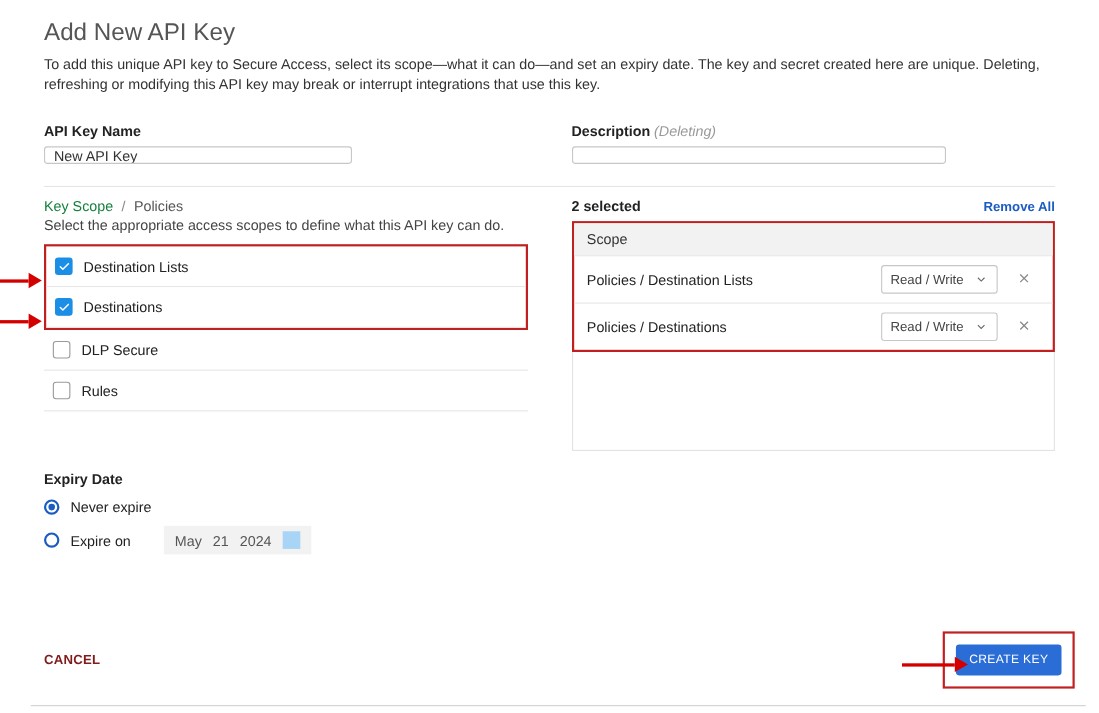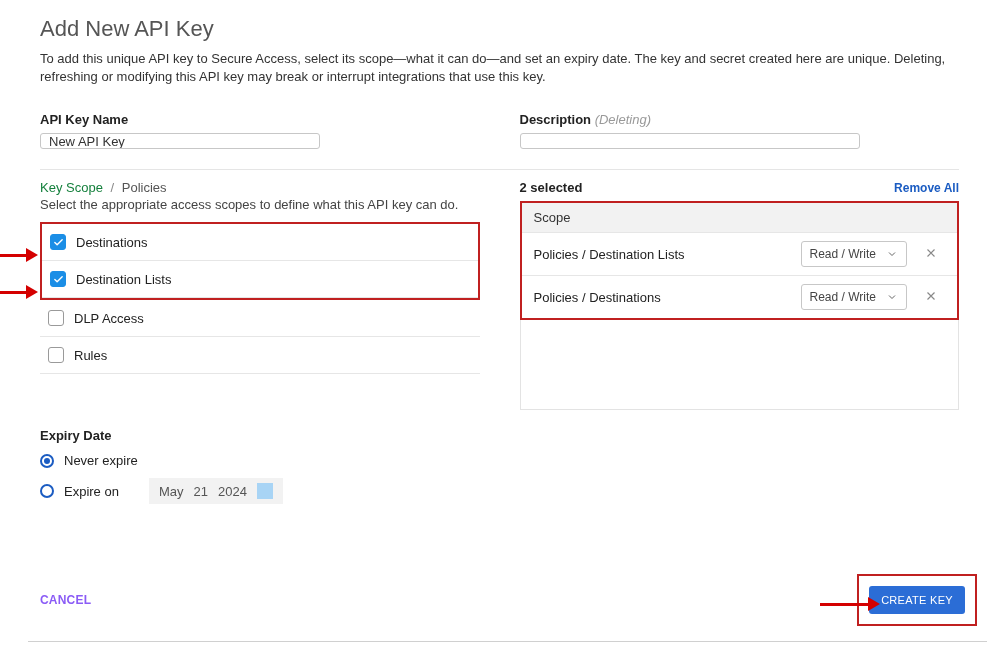--- a/index.html
+++ b/index.html
@@ -246,21 +246,21 @@
     left: 40px;
     right: 22px;
     bottom: 22px;
     display: flex;
     justify-content: space-between;
     align-items: center;
   }
   .cancel {
     font-size: 12px;
     font-weight: 700;
-    color: #8b5cf6;
+    color: #7f1d1d;
     cursor: pointer;
     letter-spacing: 0.2px;
   }
   .create-wrap {
     border: 2px solid #c02020;
     padding: 10px;
   }
   .create-btn {
     background: #2b6dd6;
     color: #fff;
@@ -331,34 +331,34 @@
       </div>
       <div class="scope-desc">Select the appropriate access scopes to define what this API key can do.</div>
 
       <div class="scope-box">
         <div class="scope-item">
           <span class="chk checked">
             <svg viewBox="0 0 24 24">
                 <path d="M20 6L9 17l-5-5" fill="none" stroke="#fff" stroke-width="3" stroke-linecap="round" stroke-linejoin="round"></path>
               </svg>
           </span>
-          <span class="scope-label">Destinations</span>
+          <span class="scope-label">Destination Lists</span>
         </div>
         <div class="scope-item">
           <span class="chk checked">
             <svg viewBox="0 0 24 24">
                 <path d="M20 6L9 17l-5-5" fill="none" stroke="#fff" stroke-width="3" stroke-linecap="round" stroke-linejoin="round"></path>
               </svg>
           </span>
-          <span class="scope-label">Destination Lists</span>
+          <span class="scope-label">Destinations</span>
         </div>
       </div>
       <div class="scope-item-plain">
         <span class="chk unchecked"></span>
-        <span class="scope-label">DLP Access</span>
+        <span class="scope-label">DLP Secure</span>
       </div>
       <div class="scope-item-plain">
         <span class="chk unchecked"></span>
         <span class="scope-label">Rules</span>
       </div>
 
       <div class="expiry">
         <div class="label">Expiry Date</div>
         <div class="radio-row">
           <span class="radio sel"></span>

